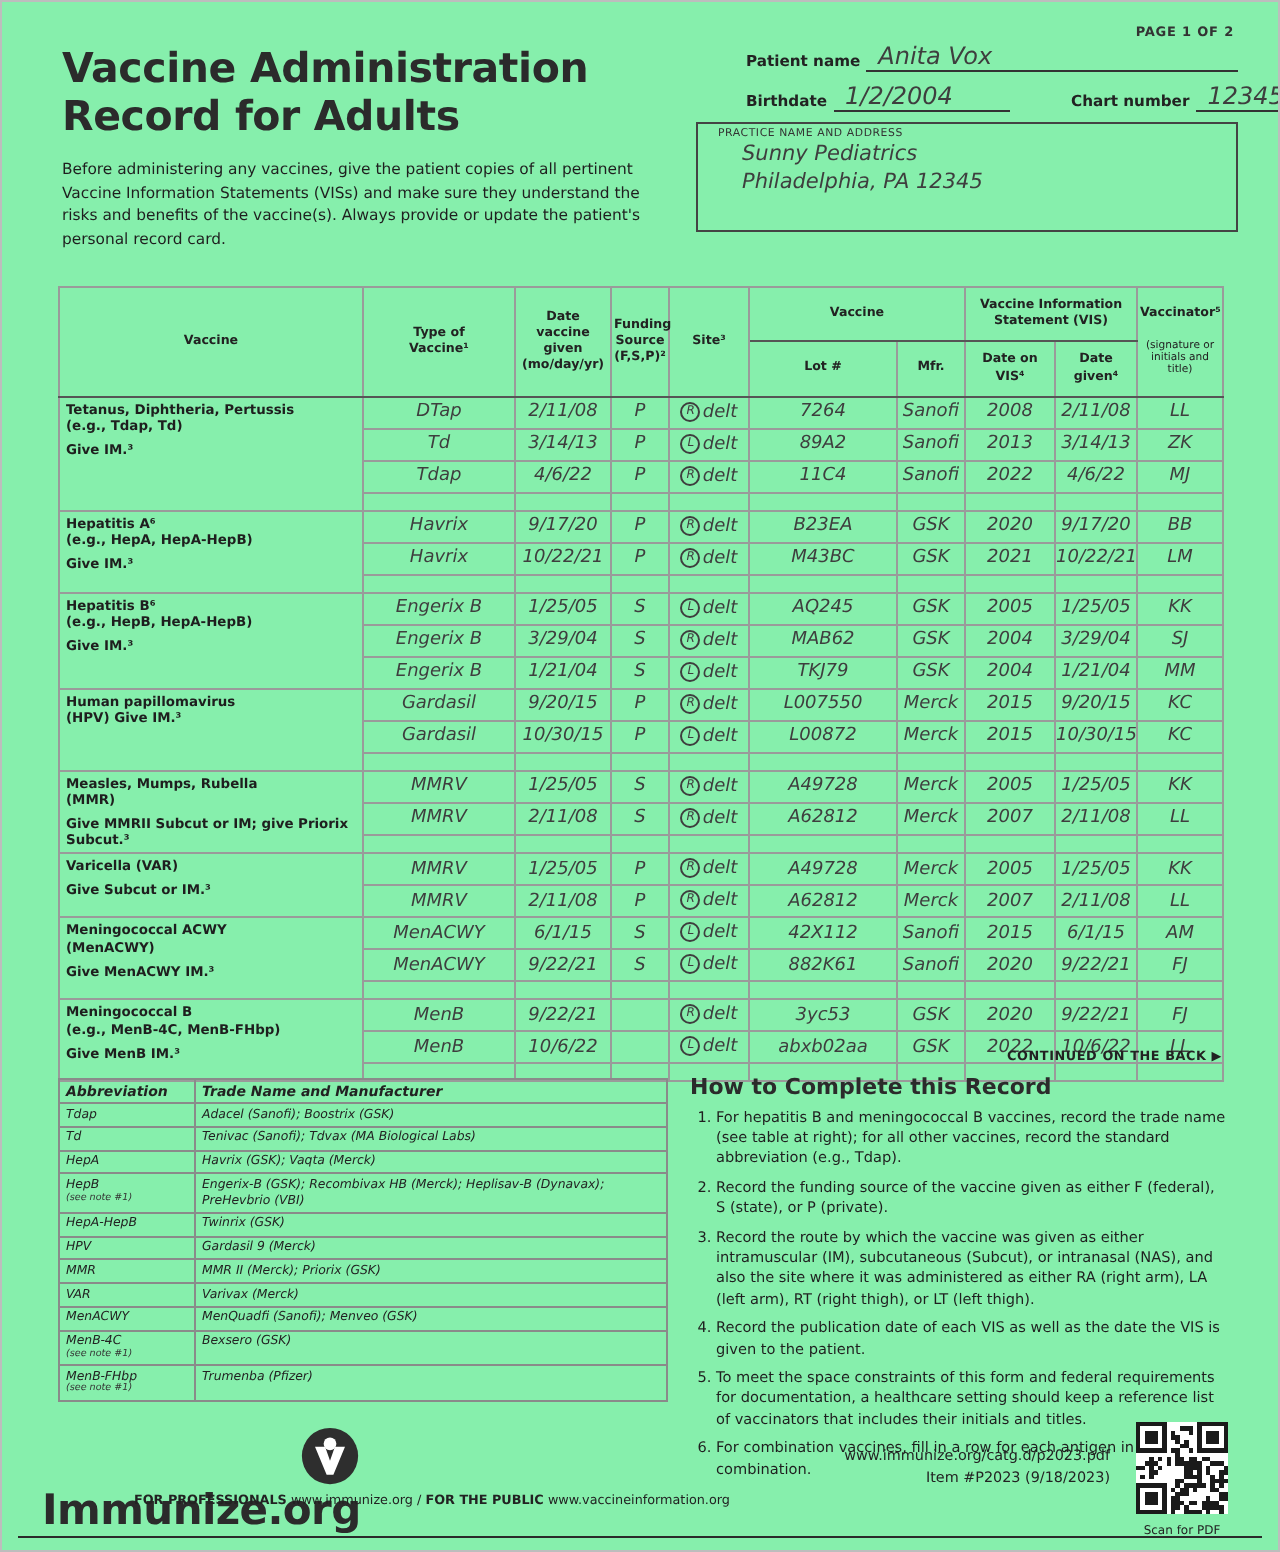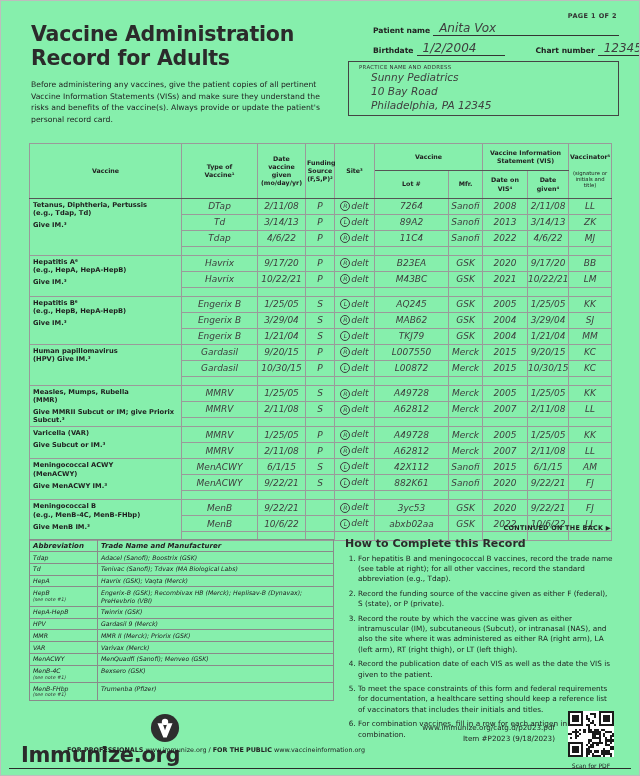--- a/index.html
+++ b/index.html
@@ -88,21 +88,20 @@
     </div>
     <div class="p-row">
       <span class="p-label">Birthdate</span>
       <span class="p-value hw" style="min-width:78px;">1/2/2004</span>
       <span class="p-label" style="margin-left:6px;">Chart number</span>
       <span class="p-value hw grow">1234567</span>
     </div>
     <div class="practice-box">
       <div class="practice-label">PRACTICE NAME AND ADDRESS</div>
       <div class="practice-line hw">Sunny Pediatrics</div>
-      <div class="practice-line hw">10 Bay Road</div>
       <div class="practice-line hw">Philadelphia, PA 12345</div>
     </div>
   </div>
 
   <table id="vax-table" class="abs">
     <colgroup>
       <col style="width:152px">
         <col style="width:76px">
         <col style="width:48px">
         <col style="width:29px">

